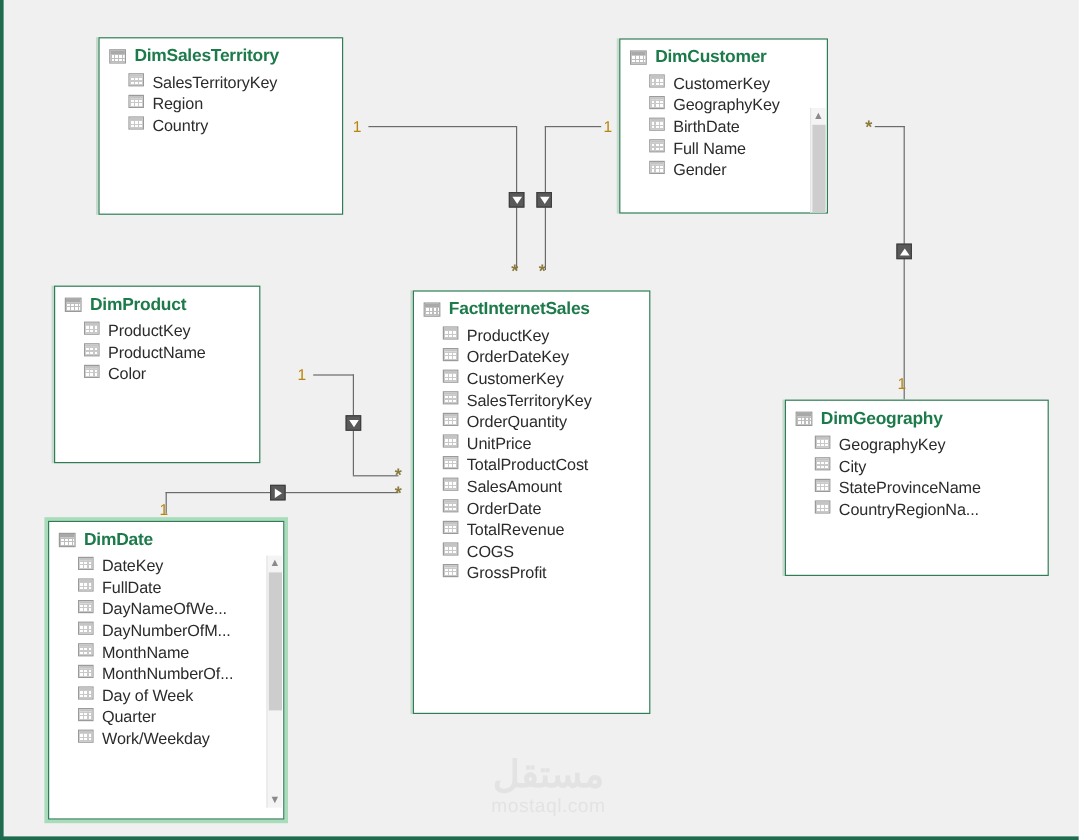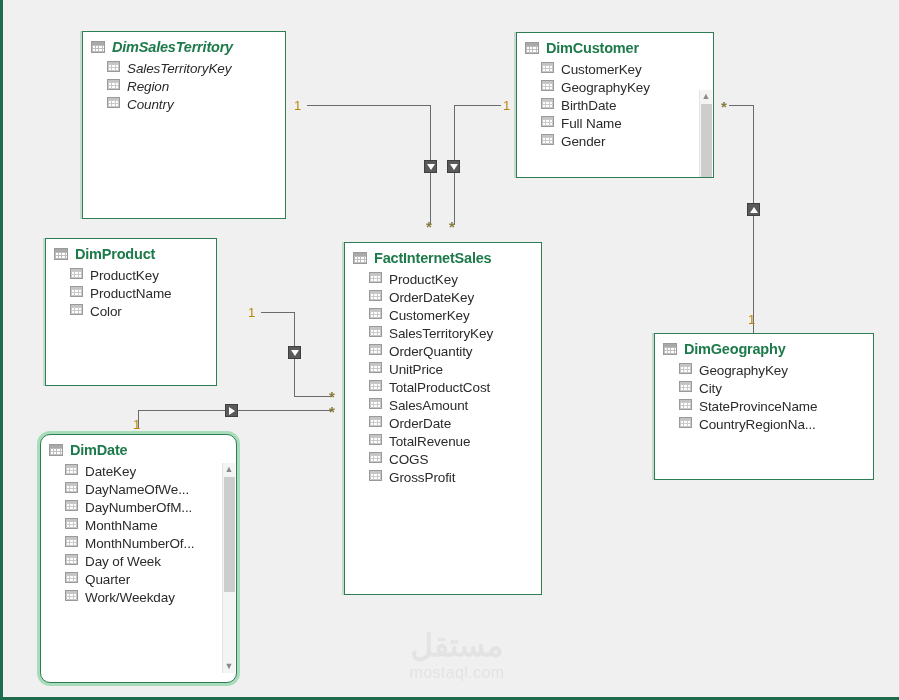--- a/index.html
+++ b/index.html
@@ -215,41 +215,41 @@
     <div class="ln v" style="left:135px; top:410px; height:18px;"></div>
     <div class="ln h" style="left:135px; top:410px; width:194px;"></div>
     <div class="card" style="left:130px; top:418px;">1</div>
     <div class="card star" style="left:326px; top:404px;">*</div>
     <div class="arrowbox" style="left:222px; top:404px;">
         <i class="right"></i>
       </div>
   </div>
 
   <div id="tables-layer">
-      <div class="tbl" style="left: 79px; top: 31px; width: 204px; height: 188px; font-style: italic;">
+      <div class="tbl" style="left: 79px; top: 31px; width: 204px; height: 148px;">
         <div class="tbl-header">
           <span class="ico ico-table"></span>
           <span class="tbl-title">DimSalesTerritory</span>
         </div>
         <div class="field-list">
           <div class="field">
             <span class="ico ico-field"></span>
             <span class="field-label">SalesTerritoryKey</span>
           </div>
           <div class="field">
             <span class="ico ico-field"></span>
             <span class="field-label">Region</span>
           </div>
           <div class="field">
             <span class="ico ico-field"></span>
             <span class="field-label">Country</span>
           </div>
         </div>
       </div>
-      <div class="tbl" style="left: 513px; top: 32px; width: 198px; height: 146px;">
+      <div class="tbl" style="left: 513px; top: 32px; width: 174px; height: 146px;">
         <div class="tbl-header">
           <span class="ico ico-table"></span>
           <span class="tbl-title">DimCustomer</span>
         </div>
         <div class="field-list">
           <div class="field">
             <span class="ico ico-field"></span>
             <span class="field-label">CustomerKey</span>
           </div>
           <div class="field">
@@ -367,29 +367,33 @@
           <div class="field">
             <span class="ico ico-field"></span>
             <span class="field-label">StateProvinceName</span>
           </div>
           <div class="field">
             <span class="ico ico-field"></span>
             <span class="field-label">CountryRegionNa...</span>
           </div>
         </div>
       </div>
-      <div class="tbl selected" style="left: 37px; top: 434px; width: 197px; height: 249px; border-radius: 10px;">
+      <div class="tbl selected" style="left: 37px; top: 434px; width: 197px; height: 249px;">
         <div class="tbl-header">
           <span class="ico ico-table"></span>
           <span class="tbl-title">DimDate</span>
         </div>
         <div class="field-list">
           <div class="field">
             <span class="ico ico-field"></span>
             <span class="field-label">DateKey</span>
+          </div>
+          <div class="field">
+            <span class="ico ico-field"></span>
+            <span class="field-label">FullDate</span>
           </div>
           <div class="field">
             <span class="ico ico-field"></span>
             <span class="field-label">DayNameOfWe...</span>
           </div>
           <div class="field">
             <span class="ico ico-field"></span>
             <span class="field-label">DayNumberOfM...</span>
           </div>
           <div class="field">

